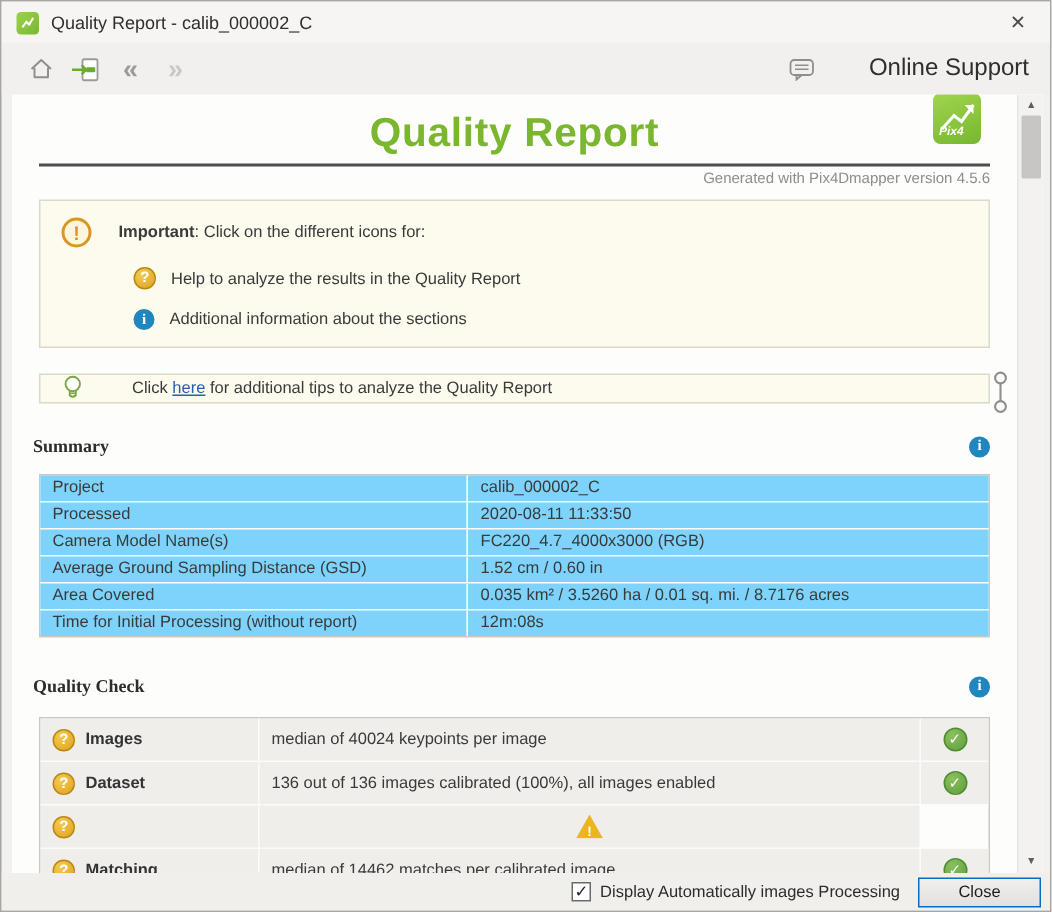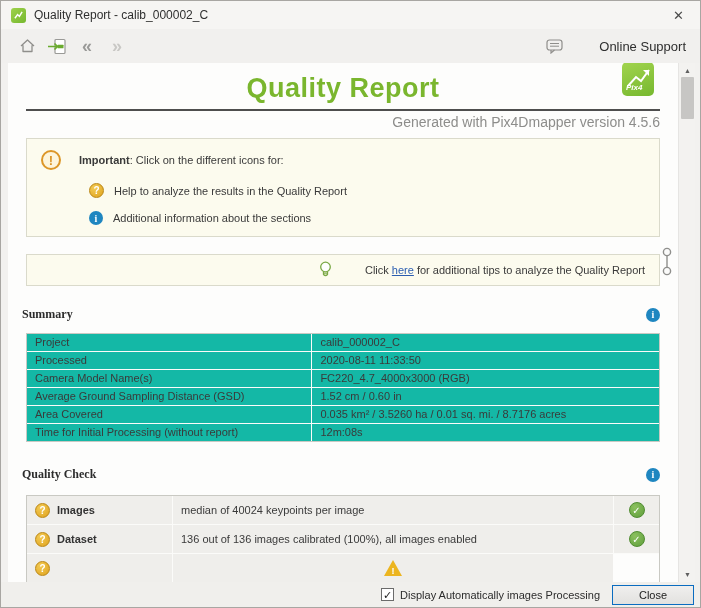--- a/index.html
+++ b/index.html
@@ -23,40 +23,40 @@
   
   .toolbar {
     position:absolute; top:28px; left:0; width:100%; height:34px;
     background:#f1f0ee; display:flex; align-items:center; padding:0 14px;
   }
   .tb-btn { display:inline-flex; align-items:center; justify-content:center; width:24px; height:24px; margin-right:6px; cursor:pointer; }
   .chev { font-size:18px; line-height:18px; font-weight:bold; }
   .chev.back { color:#9a9a98; }
   .chev.fwd  { color:#c9c8c5; }
   .toolbar-right { margin-left:auto; display:flex; align-items:center; gap:6px; cursor:pointer; }
-  .toolbar-right .label { font-size:13px; color:#2e2e2e;margin-left:30px; }
+  .toolbar-right .label { font-size:16px; color:#2e2e2e;margin-left:30px; }
   
   .report-area {
     position:absolute; top:62px; left:7px; width:687px; height:519px;
     background:#fdfdfc; overflow:hidden;
   }
   .blue-line { position:absolute; top:581px; left:7px; width:687px; height:2px; background:#58a7dc; }
   .content { position:absolute; left:0; top:0; right:17px; bottom:0; padding:5px 10px 0 10px; overflow:hidden; }
   .report-title {
     text-align:center; font-size:27px; font-weight:bold; color:#7ab62e;
     letter-spacing:0.5px; margin-top:5px;
   }
   .pix4d-logo {
     position:absolute; right:24px; top:-1px; width:32px; height:34px; border-radius:5px;
     background:linear-gradient(160deg,#a2d44e,#76b82f);
     color:#fff; overflow:hidden;
   }
   .pix4d-logo .logo-word { position:absolute; left:4px; bottom:4px; font-size:8px; font-weight:bold; font-style:italic; }
   .title-rule { border:0; border-top:2px solid #4e4e4e; margin:5px 8px 0 8px; }
-  .generated { text-align:right; font-size:14px; color:#8d8d8b; margin:3px 8px 0 0; }
+  .generated { text-align:right; font-size:10px; color:#8d8d8b; margin:3px 8px 0 0; }
   
   .notice {
     margin:8px 8px 0 8px; background:#fcfbee; border:1px solid #dadacb;
     padding:11px 14px; font-size:11px; color:#3a3a3a;
   }
   .notice-row { display:flex; align-items:center; }
   .notice-row + .notice-row { margin-top:13px; margin-left:48px; }
   .notice-row .txt { margin-left:18px; }
   .notice-row.sub .txt { margin-left:10px; }
   .important-icon {
@@ -67,37 +67,37 @@
   .q-icon {
     width:15px; height:15px; border-radius:50%; background:radial-gradient(circle at 35% 30%,#f3cb55,#dfa21d);
     border:1px solid #bb8714; color:#fff; font-weight:bold; font-size:10px;
     display:inline-flex; align-items:center; justify-content:center; flex:0 0 auto; cursor:pointer;
   }
   .i-icon {
     width:14px; height:14px; border-radius:50%; background:#1f86c0; color:#fff;
     font-weight:bold; font-size:10px; font-family:"Liberation Serif",serif;
     display:inline-flex; align-items:center; justify-content:center; flex:0 0 auto; cursor:pointer;
   }
-  .tip-box { margin-top:17px; height:32px; display:flex; align-items:center; padding:0 14px;justify-content:flex-end; }
+  .tip-box { margin-top:17px; height:20px; display:flex; align-items:center; padding:0 14px; }
   .tip-box .txt { margin-left:32px; }
   .tip-box a { color:#2a5db0; }
   
   .section-head {
     display:flex; align-items:center; justify-content:space-between;
     margin:21px 8px 0 4px;
   }
   .section-head .h { font-size:12px; font-weight:bold; color:#2c2c2c;font-family:Liberation Serif, serif; }
   .qc-head { margin-top:25px; }
   
   .summary-table {
     margin:11px 8px 0 8px; border:1px solid #c9c9c3; font-size:11px;
   }
   .s-row { display:grid; grid-template-columns:45% 55%; }
   .s-row + .s-row { border-top:1px solid #fbfbf9; }
-  .s-row > div { background:#14b8a6; padding:2px 8px 3px 8px; color:#3a3a3a; }
+  .s-row > div { background:#7dd3fc; padding:2px 8px 3px 8px; color:#3a3a3a; }
   .s-row .val { border-left:1px solid #fbfbf9; }
   
   .qc-table { margin:13px 8px 0 8px; border:1px solid #c9c9c3; font-size:11px; }
   .qc-row { display:grid; grid-template-columns:145px 1fr 46px; }
   .qc-row + .qc-row { border-top:1px solid #fbfbf9; }
   .qc-row > div { background:#efeeeb; padding:0 8px; min-height:28px; display:flex; align-items:center; }
   .qc-row .lbl { gap:7px; font-weight:bold; color:#333; }
   .qc-row .val { border-left:1px solid #fbfbf9; color:#3a3a3a; }
   .qc-row .stat { border-left:1px solid #fbfbf9; justify-content:center; }
   .status { position:relative; display:inline-flex; align-items:center; justify-content:center; }

